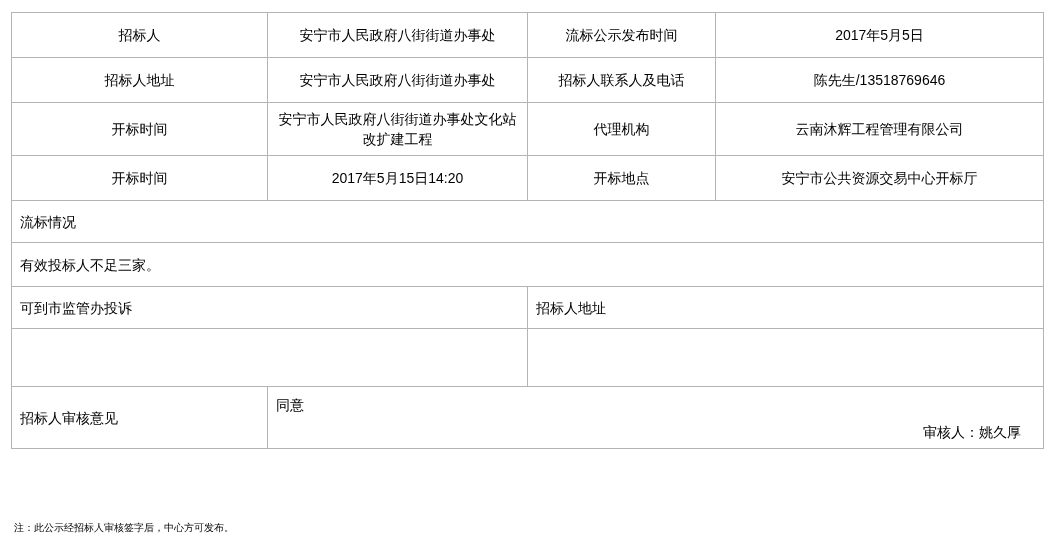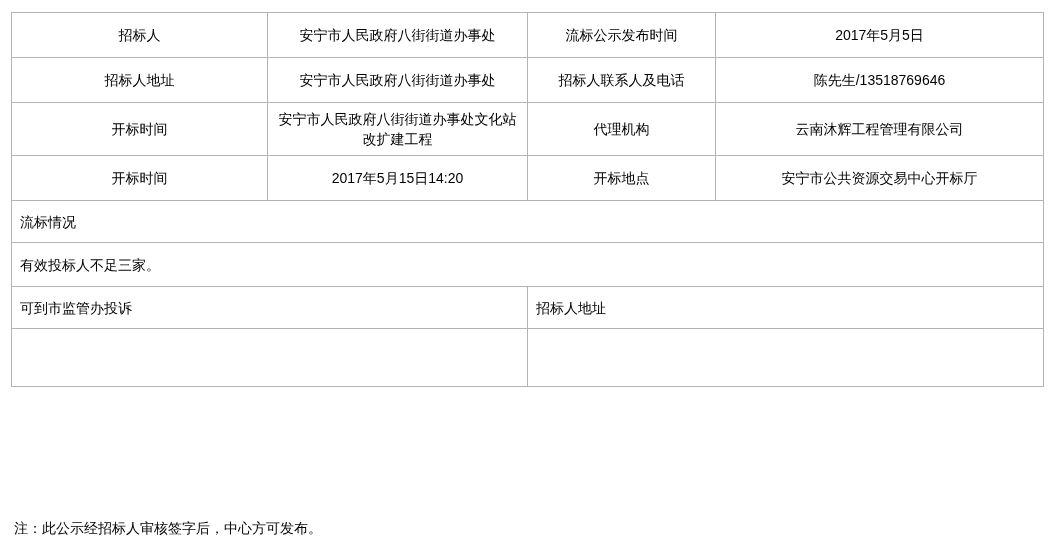--- a/index.html
+++ b/index.html
@@ -73,21 +73,21 @@
     bottom: 0px;
     white-space: nowrap;
   }
   .note-row td {
     padding: 8px 10px;
   }
   .footnote {
     position: absolute;
     left: 14px;
     top: 518px;
-    font-size: 14px;
+    font-size: 10px;
     line-height: 20px;
   }
 </style>
 </head>
 <body>
 
 <div class="sheet">
 
   <table class="notice">
     <colgroup>
@@ -128,18 +128,27 @@
         <td class="l" colspan="4" style="height:44px;">有效投标人不足三家。</td>
       </tr>
       <tr>
         <td class="l" colspan="2" style="height:42px;">可到市监管办投诉</td>
         <td class="l" colspan="2" style="height:42px;">招标人地址</td>
       </tr>
       <tr>
         <td class="l tall-blank" colspan="2"></td>
         <td class="l tall-blank" colspan="2"></td>
       </tr>
+      <tr>
+        <td class="l approve-cell">招标人审核意见</td>
+        <td class="l approve-cell" colspan="3">
+          <div class="approve-inner">
+            <div class="approve-text">同意</div>
+            <div class="approve-sign">审核人：姚久厚</div>
+          </div>
+        </td>
+      </tr>
     </tbody>
   </table>
 
   <div class="footnote">注：此公示经招标人审核签字后，中心方可发布。</div>
 
 </div>
 
 </body></html>

